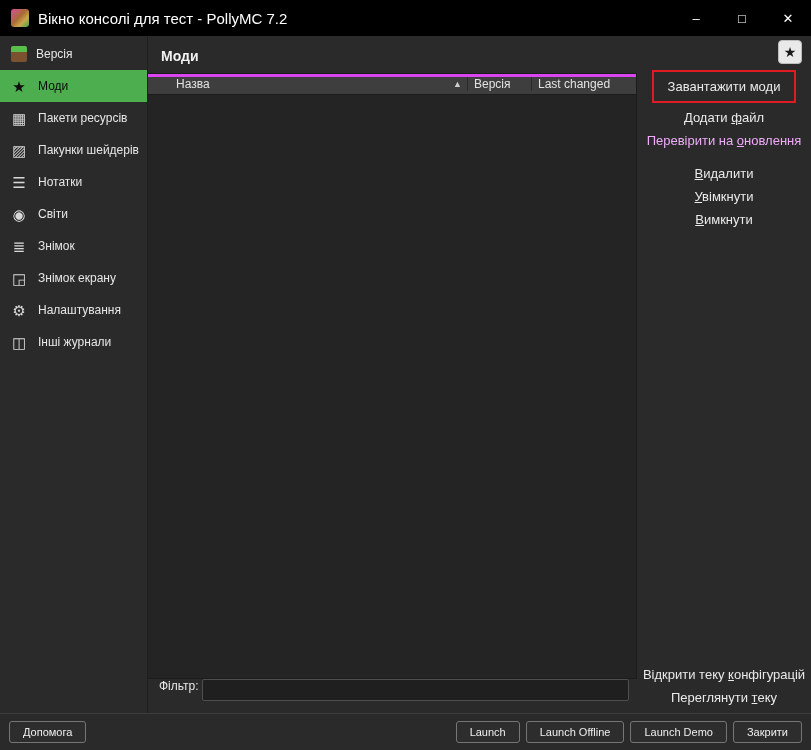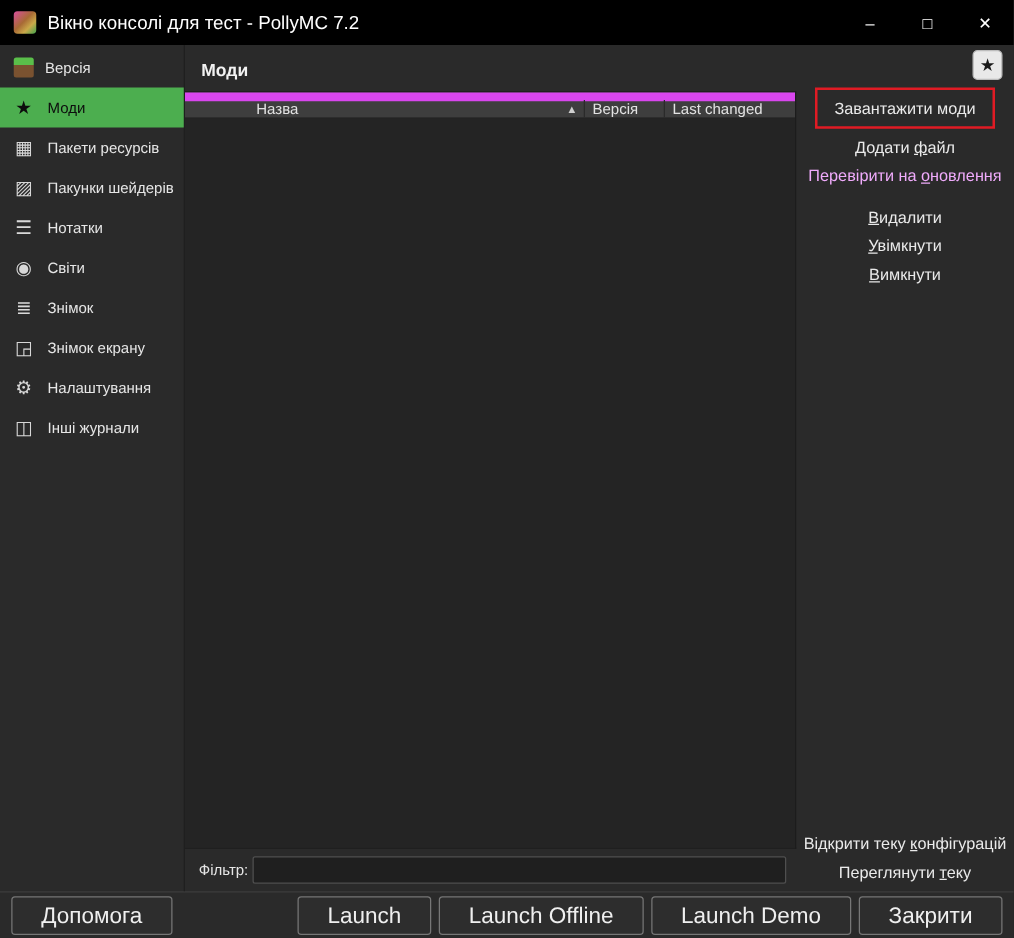--- a/index.html
+++ b/index.html
@@ -28,31 +28,31 @@
   .side-item .sicon { width:20px; text-align:center; font-size:15px; color:#d8d8d8; line-height:1; }
   .grass { width:16px; height:16px; margin-left:2px; border-radius:2px;
     background:linear-gradient(#5abf4a 0 38%, #7a5230 38% 100%); }
   .side-item.selected { color:#0d0d0d; }
   .side-item.selected .sicon { color:#0d0d0d; }
 
   
   .center { width:489px; display:flex; flex-direction:column; }
   .page-title { margin:12px 0 9px 13px; font-weight:bold; font-size:14px; color:#f2f2f2; }
   .mod-table { flex:1; display:flex; flex-direction:column; border:1px solid #1c1c1c; border-left:none; }
-  .table-header { display:flex; background:#3e3e3e; height:21px; align-items:flex-end;
-    border-top:7px solid #d946ef; border-bottom:1px solid #1c1c1c;padding-left:29px; }
+  .table-header { display:flex; background:#3e3e3e; height:21px; align-items:flex-start;
+    border-top:3px solid #d946ef; border-bottom:1px solid #1c1c1c; }
   .th { display:flex; align-items:center; padding-left:6px; border-right:1px solid #2a2a2a;
     color:#e2e2e2; font-size:12px; cursor:default; }
   .th-select { width:22px; padding-left:0; }
   .th-name { flex:1; }
   .sort-icon { margin-left:auto; margin-right:5px; font-size:9px; color:#cfcfcf; }
   .th-version { width:64px; }
   .th-changed { width:104px; border-right:none; }
   .table-body { flex:1; background:#242424; }
-  .filter-row { height:34px; display:flex; align-items:center; gap:3px; padding:0 8px 0 11px; }
+  .filter-row { height:34px; display:flex; align-items:flex-start; gap:3px; padding:0 8px 0 11px; }
   .filter-input { flex:1; height:22px; background:#1f1f1f; border:1px solid #4f4f4f; border-radius:2px;
     color:#eee; padding:0 6px; font-family:"Liberation Sans", sans-serif; font-size:12px; outline:none; }
 
   
   .right-panel { width:174px; display:flex; flex-direction:column; align-items:center;
     padding-top:34px; padding-bottom:4px; position:relative; }
   .text-btn { background:none; border:none; color:#eaeaea; font-size:13px; padding:4px 8px;
     font-family:"Liberation Sans", sans-serif; cursor:pointer; white-space:nowrap; }
   .text-btn .u { text-decoration:underline; }
   .text-btn:disabled, .text-btn.disabled { color:#f0abfc; cursor:default; }
@@ -61,21 +61,21 @@
   .grp-gap { height:10px; }
   .spacer { flex:1; }
   .star-btn { position:absolute; top:4px; right:9px; width:24px; height:24px;
     background:#e9e9e9; color:#1a1a1a; border:1px solid #bdbdbd; border-radius:4px;
     display:flex; align-items:center; justify-content:center; font-size:14px; cursor:pointer; }
 
   
   .footer { height:37px; border-top:1px solid #3d3d3d; background:#2a2a2a;
     display:flex; align-items:center; padding:0 9px; gap:6px; }
   .btn { background:#2d2d2d; border:1px solid #767676; border-radius:3px; color:#efefef;
-    padding:4px 23px; font-size:18px; font-family:"Liberation Sans", sans-serif; cursor:pointer; }
+    padding:4px 13px; font-size:11px; font-family:"Liberation Sans", sans-serif; cursor:pointer; }
   .footer .spacer { flex:1; }
 </style>
 </head>
 <body>
 
 <div class="titlebar">
   <div class="app-icon"></div>
   <div class="win-title">Вікно консолі для тест - PollyMC 7.2</div>
   <div class="win-controls">
     <button class="win-btn">–</button>

